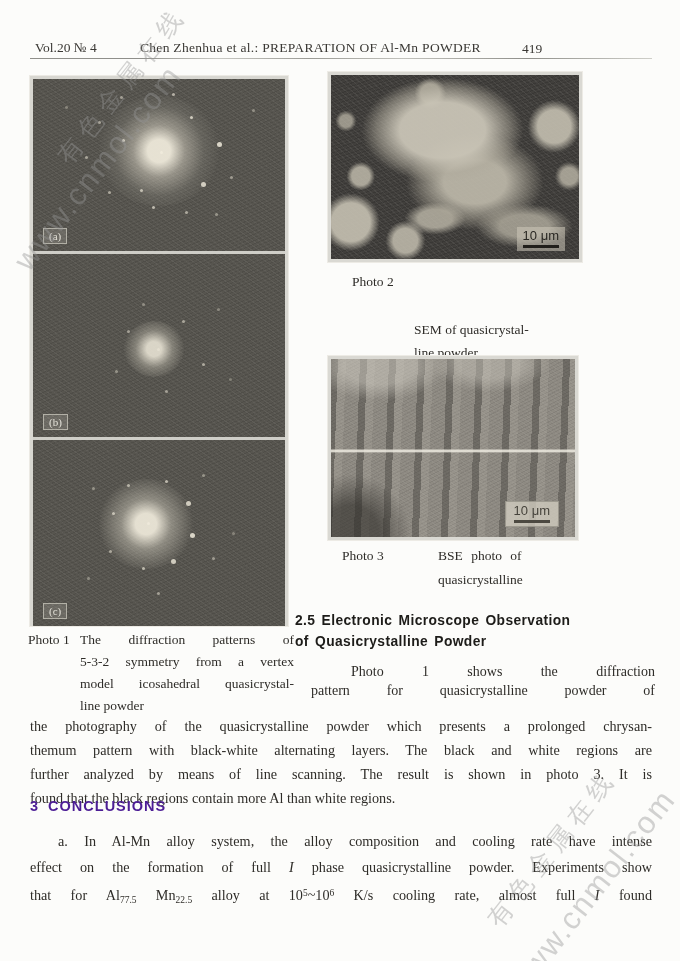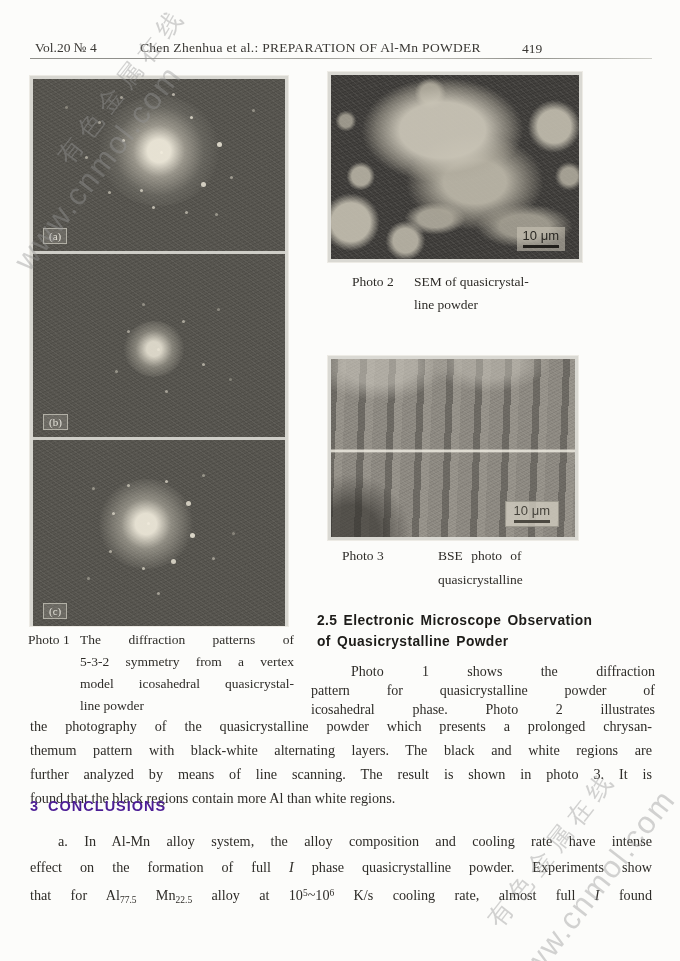--- a/index.html
+++ b/index.html
@@ -103,31 +103,31 @@
   .sbar{height:3px;background:#211f1b;margin-top:2px;}
   .scale3 .sbar{background:#4c4941;}
 
   
   .caption{position:absolute;font-size:13.5px;line-height:22px;color:#2e2c28;}
   .cap-label{position:absolute;left:0;top:0;}
   .cap-text{}
   .cap1{left:28px;top:629px;width:266px;}
   .cap1 .cap-text{margin-left:52px;}
   .cap2{left:352px;top:270px;width:228px;line-height:23px;}
-  .cap2 .cap-text{margin-left:62px;}
+  .cap2 .cap-text{margin-left:62px;margin-top:48px;}
   .cap3{left:342px;top:544px;width:230px;line-height:24px;}
   .cap3 .cap-text{margin-left:96px;word-spacing:5px;}
 
   .tline{white-space:normal;}
   .just{text-align:justify;text-align-last:justify;}
   .i{font-style:italic;}
   .sub{font-size:9.5px;vertical-align:-3px;}
   .sup{font-size:9.5px;vertical-align:4px;}
 
-  .h25{position:absolute;left:317px;top:610px;width:350px;
+  .h25{position:absolute;left:295px;top:610px;width:350px;
        font-family:"Liberation Sans", sans-serif;font-weight:700;font-size:13.8px;
        line-height:21px;color:#1d1c19;letter-spacing:.4px;word-spacing:2px;}
   .para-right{position:absolute;left:311px;top:662px;width:344px;
        font-size:14px;line-height:19px;}
   .para-right .ind{text-indent:40px;}
   .para-full{position:absolute;left:30px;top:714px;width:622px;
        font-size:14.2px;line-height:24px;}
   .h3{position:absolute;left:30px;top:798px;
       font-family:"Liberation Sans", sans-serif;font-weight:700;font-size:14.5px;
       color:#4c1d95;letter-spacing:1px;word-spacing:4px;}
@@ -209,21 +209,20 @@
   </div>
 
   <div class="h25">
       <div class="tline"><span>2.5  Electronic Microscope Observation</span></div>
       <div class="tline"><span>of Quasicrystalline Powder</span></div>
     </div>
 
   <div class="para-right">
       <div class="tline just ind"><span>Photo 1 shows the diffraction</span></div>
       <div class="tline just"><span>pattern for quasicrystalline powder of</span></div>
-      <div class="tline just"><span>icosahedral phase. Photo 2 illustrates</span></div>
     </div>
 
   <div class="para-full">
       <div class="tline just"><span>the photography of the quasicrystalline powder which presents a prolonged chrysan-</span></div>
       <div class="tline just"><span>themum pattern with black-white alternating layers. The black and white regions are</span></div>
       <div class="tline just"><span>further analyzed by means of line scanning. The result is shown in photo 3. It is</span></div>
       <div class="tline"><span>found that the black regions contain more Al than white regions.</span></div>
     </div>
 
   <div class="h3">3  CONCLUSIONS</div>

